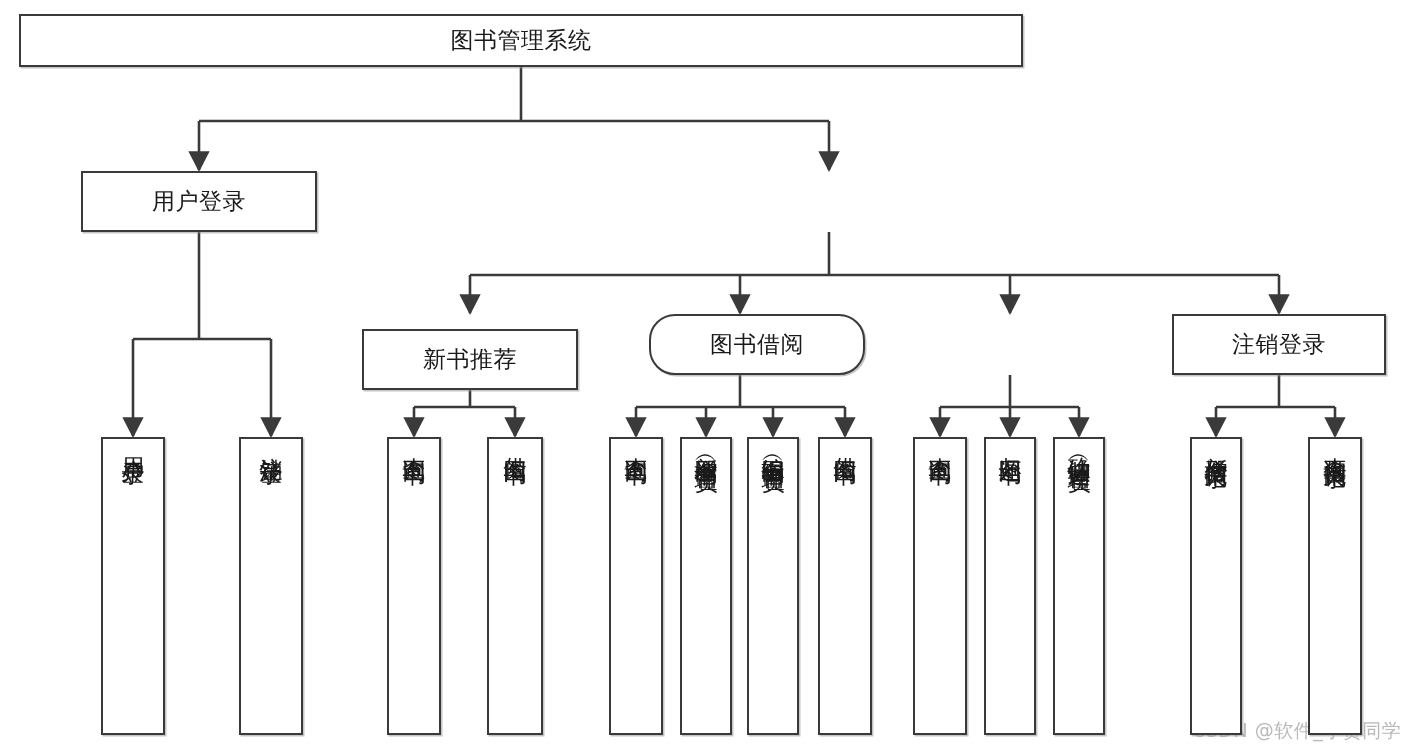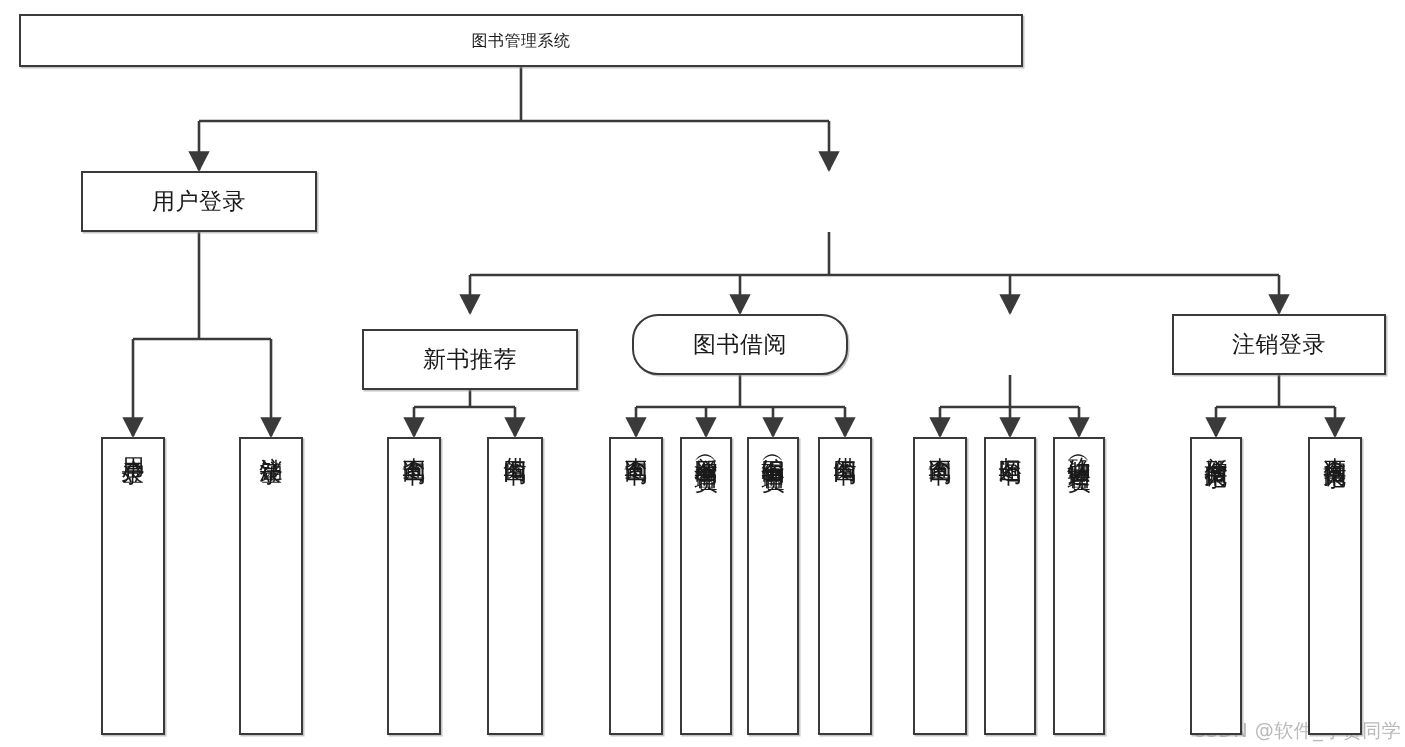--- a/index.html
+++ b/index.html
@@ -41,21 +41,21 @@
   .node .label {
     display: block;
     text-align: center;
     white-space: pre-line;
   }
   .node.horiz .label {
     font-size: 23px;
     letter-spacing: 0.5px;
   }
   .node.root .label {
-    font-size: 16px;
+    font-size: 23px;
   }
   .node.vert {
     align-items: flex-start;
     justify-content: center;
     padding-top: 0px;
   }
   .node.vert .label {
     writing-mode: vertical-rl;
     text-orientation: upright;
     font-size: 23px;
@@ -122,21 +122,21 @@
   <div class="watermark" style="left: 1192px; top: 718px;">CSDN @软件_小贺同学</div>
 <div class="node horiz root" style="left: 19px; top: 14px; width: 1004px; height: 53px;">
       <span class="label">图书管理系统</span>
     </div>
     <div class="node horiz" style="left: 81px; top: 171px; width: 236px; height: 61px;">
       <span class="label">用户登录</span>
     </div>
     <div class="node horiz" style="left: 362px; top: 329px; width: 216px; height: 61px;">
       <span class="label">新书推荐</span>
     </div>
-    <div class="node horiz" style="left: 632px; top: 314px; width: 216px; height: 61px; border-radius: 26px;">
+    <div class="node horiz" style="left: 649px; top: 314px; width: 216px; height: 61px; border-radius: 26px;">
       <span class="label">图书借阅</span>
     </div>
     <div class="node horiz" style="left: 1172px; top: 314px; width: 214px; height: 61px;">
       <span class="label">注销登录</span>
     </div>
     <div class="node vert" style="left: 101px; top: 437px; width: 64px; height: 298px;">
       <span class="label">用户登录</span>
     </div>
     <div class="node vert" style="left: 239px; top: 437px; width: 64px; height: 298px;">
       <span class="label">注销登录</span>

